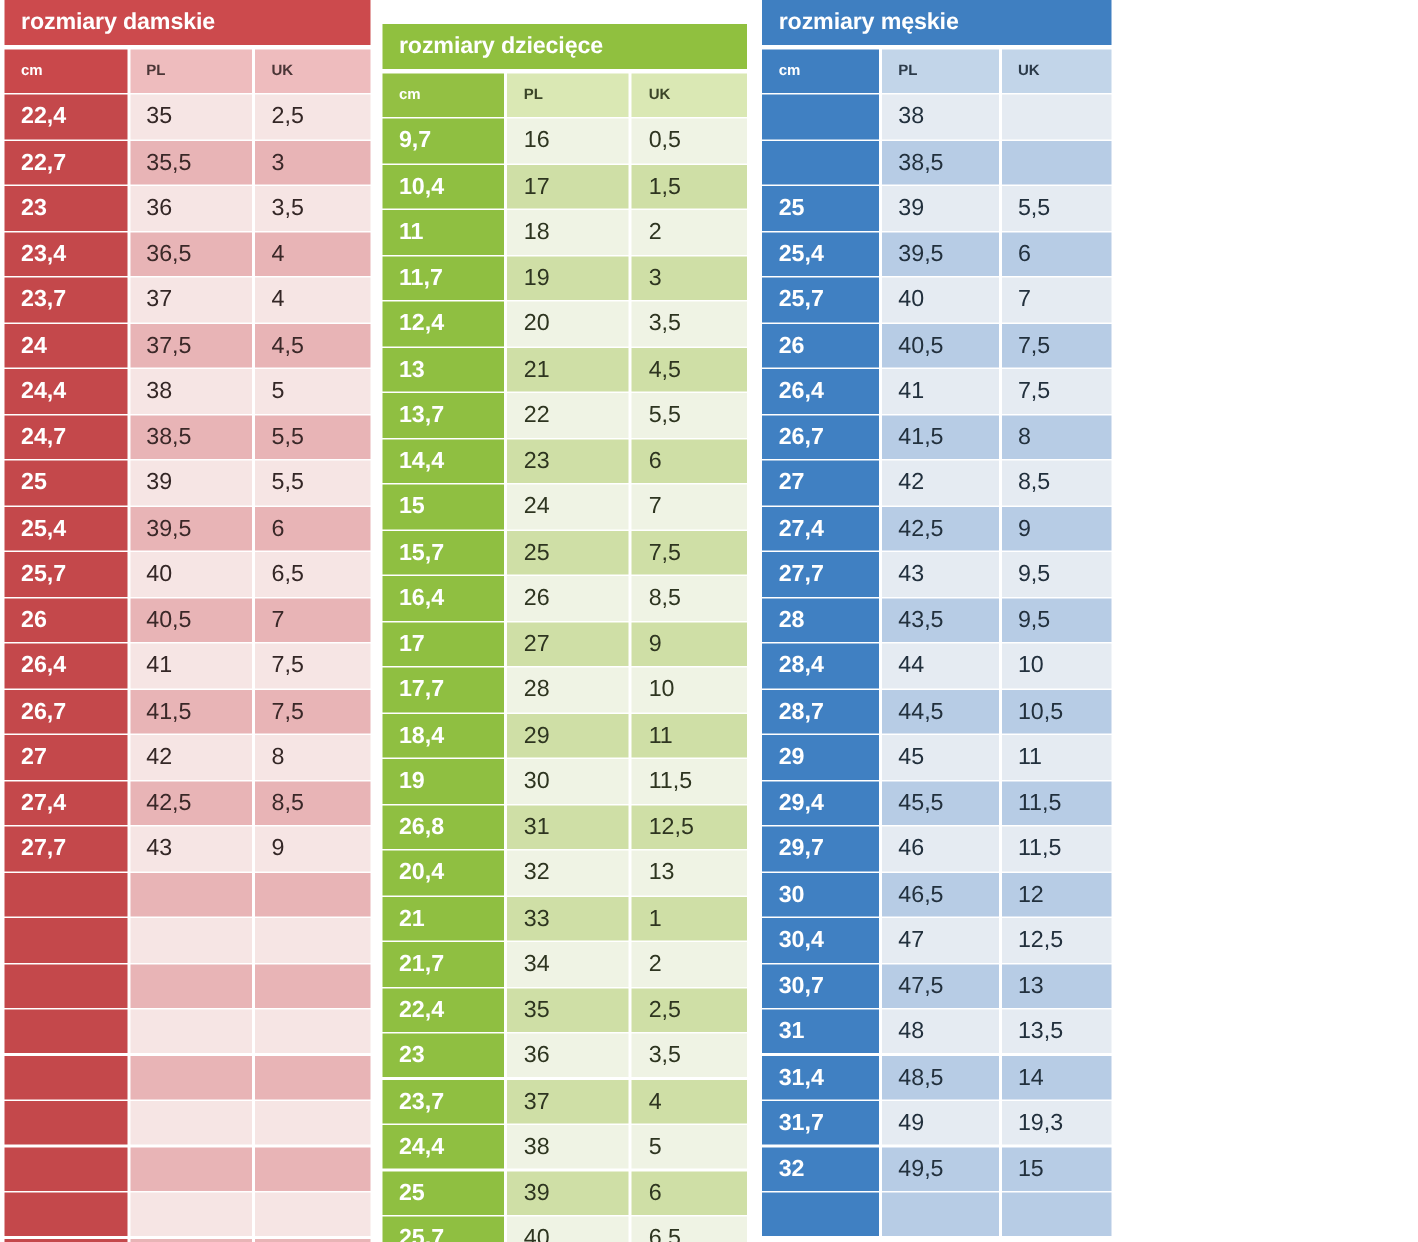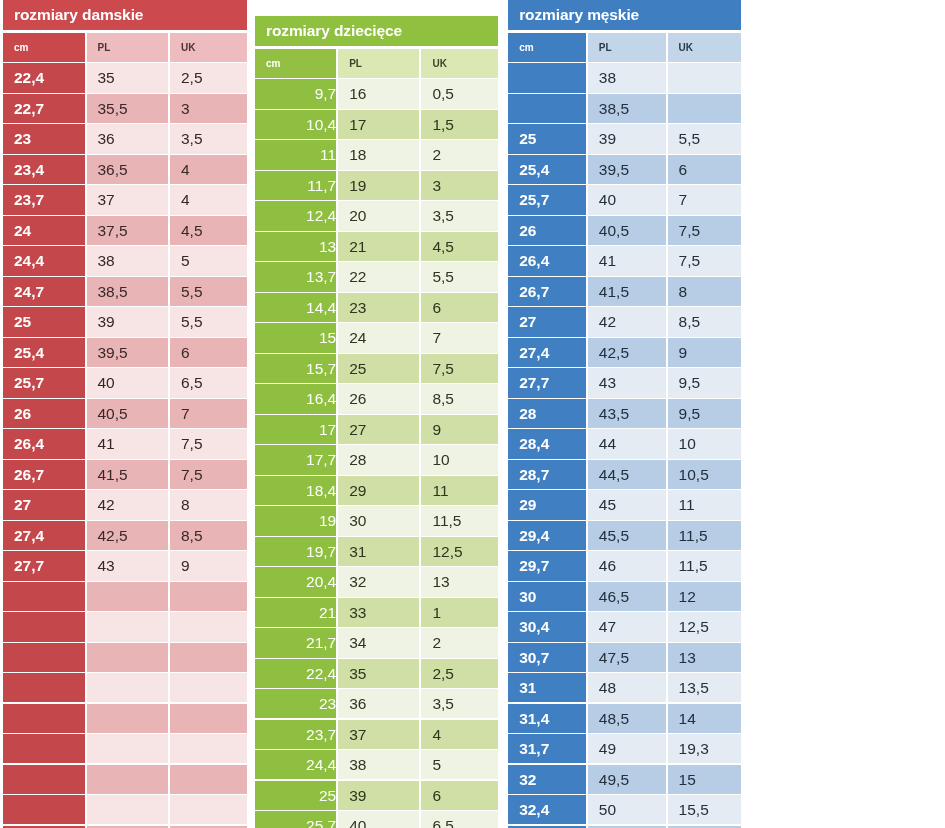--- a/index.html
+++ b/index.html
@@ -89,21 +89,21 @@
   .hdr-men .c-uk { background: #c2d5e9; color: #2b3a49; }
 
   
   .sec-women .body .c-cm { background: #c4484b; color: #ffffff; font-weight: bold; }
   .sec-women .body .row.odd  .c-pl,
   .sec-women .body .row.odd  .c-uk { background: #f6e5e4; color: #342726; }
   .sec-women .body .row.even .c-pl,
   .sec-women .body .row.even .c-uk { background: #e8b4b6; color: #3a2828; }
 
   
-  .sec-kids .body .c-cm { background: #8fbf41; color: #ffffff; font-weight: normal; text-align: right; }
+  .sec-kids .body .c-cm { background: #8fbf41; color: #ffffff; font-weight: bold; }
   .sec-kids .body .row.odd  .c-pl,
   .sec-kids .body .row.odd  .c-uk { background: #eff3e4; color: #2e3520; }
   .sec-kids .body .row.even .c-pl,
   .sec-kids .body .row.even .c-uk { background: #cfdfa6; color: #2e3520; }
 
   
   .sec-men .body .c-cm { background: #4080c2; color: #ffffff; font-weight: bold; }
   .sec-men .body .row.odd  .c-pl,
   .sec-men .body .row.odd  .c-uk { background: #e5ebf2; color: #22303d; }
   .sec-men .body .row.even .c-pl,
@@ -335,21 +335,21 @@
             <div class="cell c-cm">18,4</div>
             <div class="cell c-pl">29</div>
             <div class="cell c-uk">11</div>
           </div>
           <div class="row odd">
             <div class="cell c-cm">19</div>
             <div class="cell c-pl">30</div>
             <div class="cell c-uk">11,5</div>
           </div>
           <div class="row even">
-            <div class="cell c-cm">19,7</div>
+            <div class="cell c-cm">26,8</div>
             <div class="cell c-pl">31</div>
             <div class="cell c-uk">12,5</div>
           </div>
           <div class="row odd">
             <div class="cell c-cm">20,4</div>
             <div class="cell c-pl">32</div>
             <div class="cell c-uk">13</div>
           </div>
           <div class="row even">
             <div class="cell c-cm">21</div>
@@ -522,25 +522,20 @@
           <div class="row odd">
             <div class="cell c-cm">31,7</div>
             <div class="cell c-pl">49</div>
             <div class="cell c-uk">19,3</div>
           </div>
           <div class="row even">
             <div class="cell c-cm">32</div>
             <div class="cell c-pl">49,5</div>
             <div class="cell c-uk">15</div>
           </div>
-          <div class="row odd">
-            <div class="cell c-cm">32,4</div>
-            <div class="cell c-pl">50</div>
-            <div class="cell c-uk">15,5</div>
-          </div>
           <div class="row even">
             <div class="cell c-cm"></div>
             <div class="cell c-pl"></div>
             <div class="cell c-uk"></div>
           </div>
         </div>
     </div>
   </div>
 
 </div>

